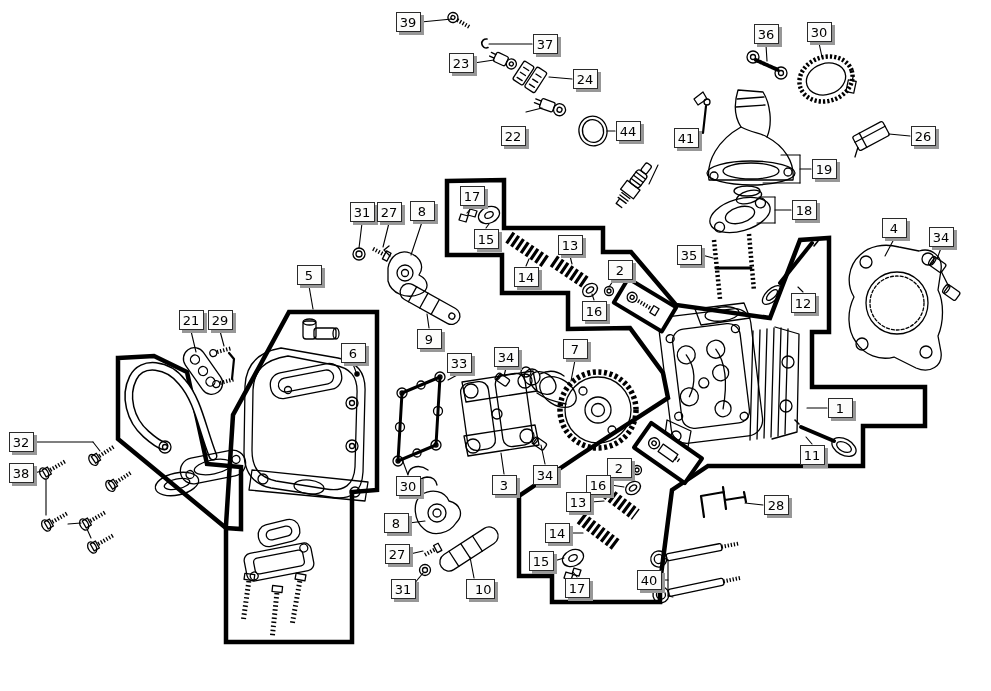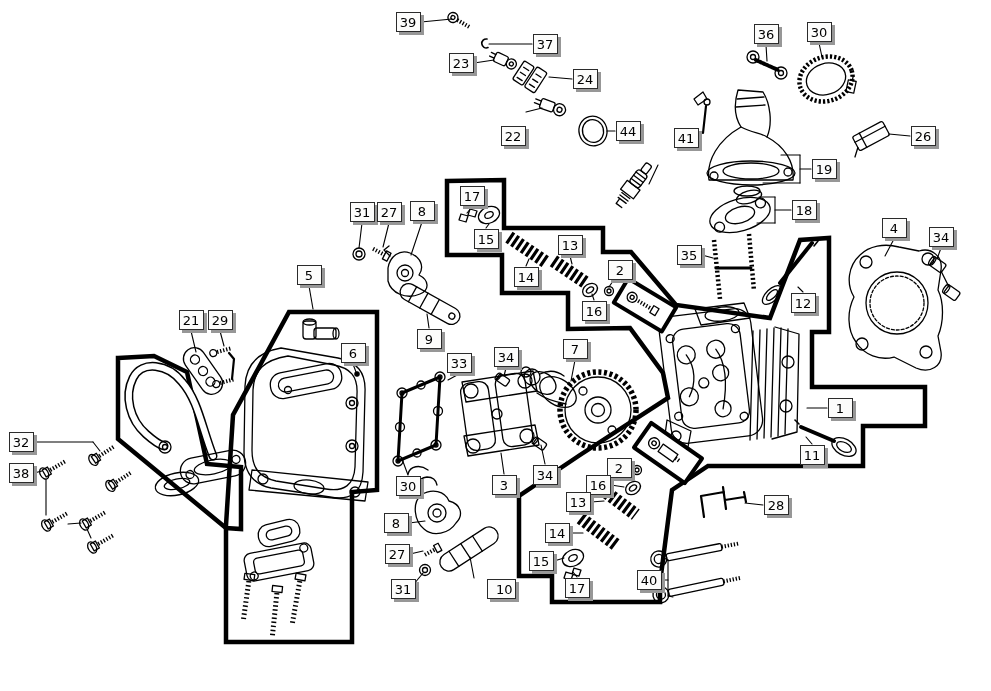--- a/index.html
+++ b/index.html
@@ -623,16 +623,16 @@
       <div class="callout" style="left: 532.5px; top: 465px;">34</div>
       <div class="callout" style="left: 606.5px; top: 458px;">2</div>
       <div class="callout" style="left: 585.5px; top: 475px;">16</div>
       <div class="callout" style="left: 565.5px; top: 492px;">13</div>
       <div class="callout" style="left: 544.5px; top: 523px;">14</div>
       <div class="callout" style="left: 528.5px; top: 551px;">15</div>
       <div class="callout" style="left: 564.5px; top: 578px;">17</div>
       <div class="callout" style="left: 383.5px; top: 513px;">8</div>
       <div class="callout" style="left: 384.5px; top: 544px;">27</div>
       <div class="callout" style="left: 390.5px; top: 579px;">31</div>
-      <div class="callout" style="left: 487px; top: 579px; padding-left: 8px;">10</div>
+      <div class="callout" style="left: 466px; top: 579px; padding-left: 8px;">10</div>
     </div>
 
 </div>
 
 </body></html>

